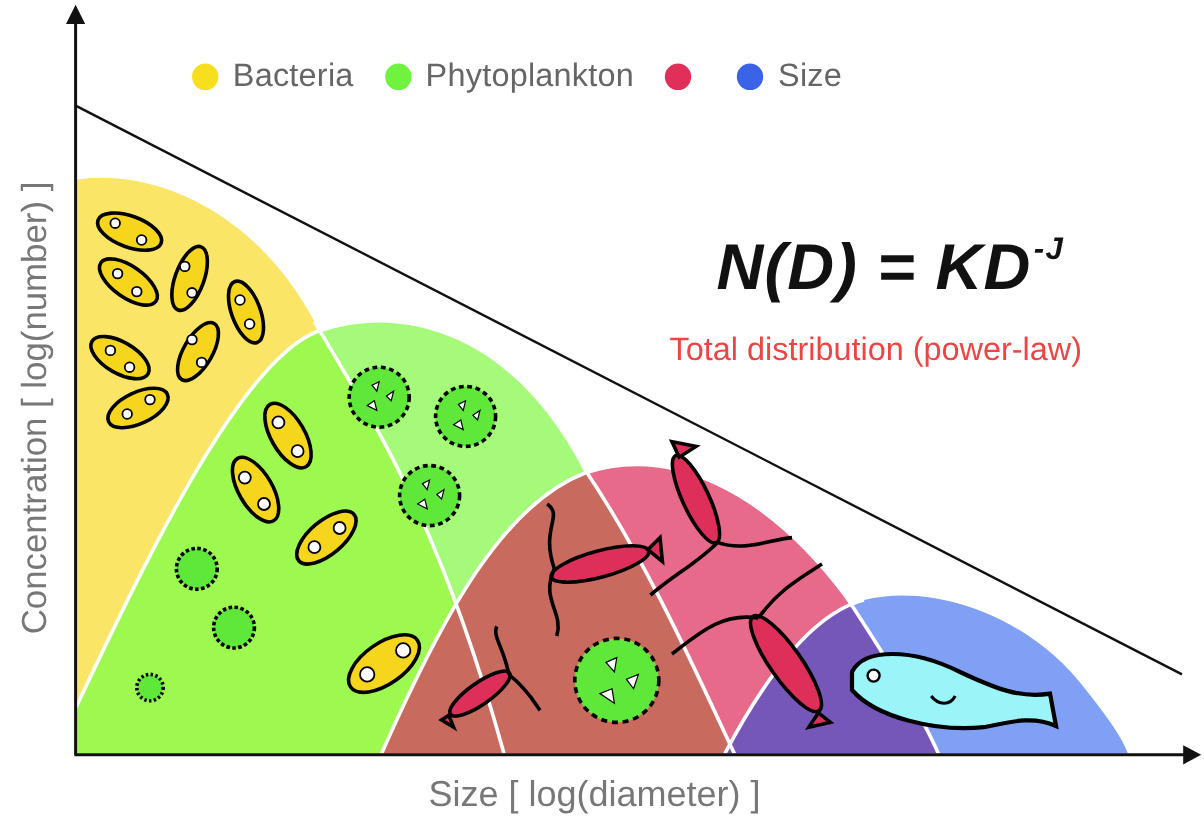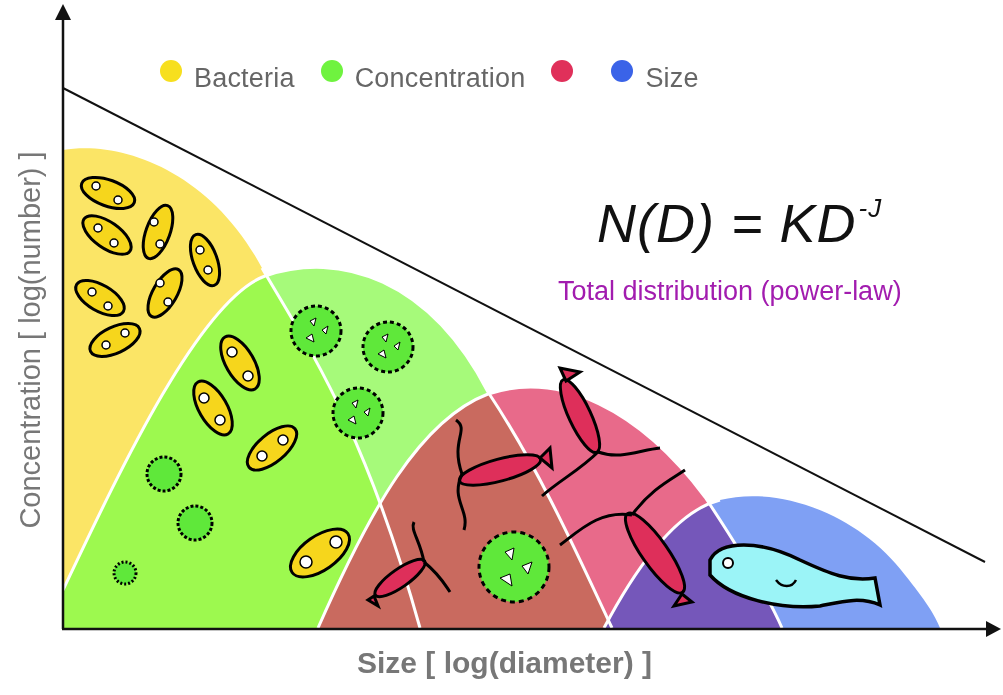--- a/index.html
+++ b/index.html
@@ -2,28 +2,28 @@
 <html><head>
   <meta charset="utf-8">
   <style>
     html, body { margin: 0; padding: 0; background: #ffffff; }
     body { width: 1003px; height: 695px; position: relative; overflow: hidden;
            font-family: "Liberation Sans", "DejaVu Sans", sans-serif; }
     #canvas { position: absolute; left: 0; top: 0; width: 1003px; height: 695px; }
     .legend { position: absolute; top: 48px; left: 160px; display: flex; align-items: center; gap: 0; }
     .legend-item { display: flex; align-items: center; margin-right: 26px; }
     .legend-dot { width: 22px; height: 22px; border-radius: 50%; display: inline-block; margin-right: 12px; }
-    .legend-label { font-size: 27px; color: #666666; font-weight: 300; letter-spacing: 0.2px; margin-top: 15px; }
+    .legend-label { font-size: 27px; color: #666666; font-weight: 300; letter-spacing: 0.2px; }
     .formula { position: absolute; left: 597px; top: 192px; font-size: 54px; font-style: italic;
-               color: #111111; font-weight: 400; letter-spacing: 1px; white-space: nowrap; }
+               color: #111111; font-weight: 700; letter-spacing: 1px; white-space: nowrap; }
     .formula sup { font-size: 26px; position: relative; top: -6px; margin-left: 2px; }
-    .subtitle { position: absolute; left: 558px; top: 276px; font-size: 27px; color: #a21caf; font-weight: 300; white-space: nowrap; }
+    .subtitle { position: absolute; left: 558px; top: 276px; font-size: 27px; color: #ef4444; font-weight: 300; white-space: nowrap; }
     .ylabel { position: absolute; left: 30px; top: 340px; transform: translate(-50%, -50%) rotate(-90deg);
               transform-origin: center; font-size: 29px; color: #777777; white-space: nowrap; font-weight: 300; }
-    .xlabel { position: absolute; left: 357px; top: 646px; font-size: 30px; color: #777777; white-space: nowrap; font-weight: 700; }
+    .xlabel { position: absolute; left: 357px; top: 646px; font-size: 30px; color: #777777; white-space: nowrap; font-weight: 400; }
   </style>
 </head>
 <body>
 
 <svg id="canvas" viewBox="0 0 1003 695" xmlns="http://www.w3.org/2000/svg">
   <defs>
     <clipPath id="clip-bacteria">
       <path d="M63,628 L63,150 C120,140 210,170 262,268 C310,350 365,430 420,628 Z"></path>
     </clipPath>
     <clipPath id="clip-phyto">
@@ -171,21 +171,21 @@
   </g>
 </svg>
 
 <div class="legend">
   <div class="legend-item">
     <span class="legend-dot" style="background:#f7df1e"></span>
     <span class="legend-label">Bacteria</span>
   </div>
   <div class="legend-item">
     <span class="legend-dot" style="background:#6ff33f"></span>
-    <span class="legend-label">Concentration</span>
+    <span class="legend-label">Phytoplankton</span>
   </div>
   <div class="legend-item">
     <span class="legend-dot" style="background:#e0305a"></span>
   </div>
   <div class="legend-item">
     <span class="legend-dot" style="background:#3a63e8"></span>
     <span class="legend-label">Size</span>
   </div>
 </div>
 

